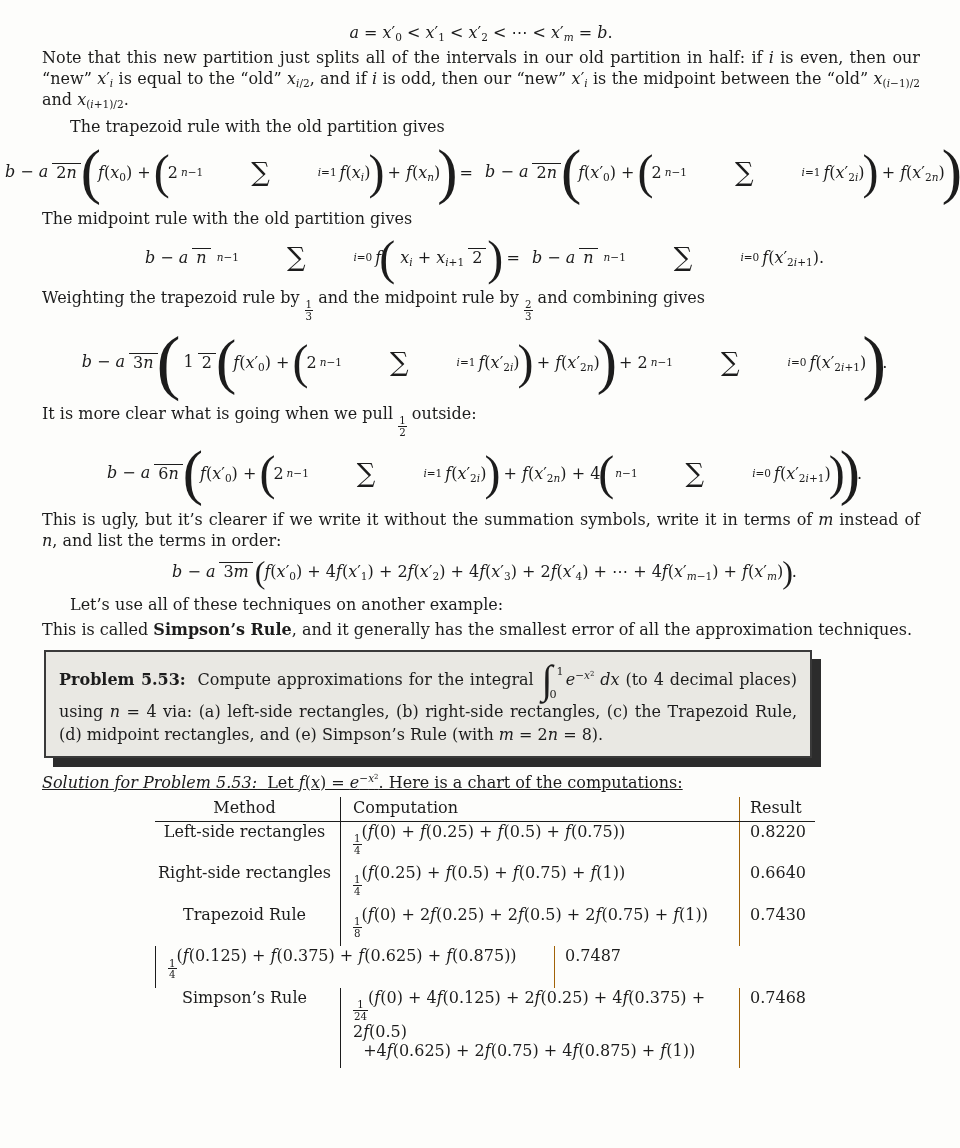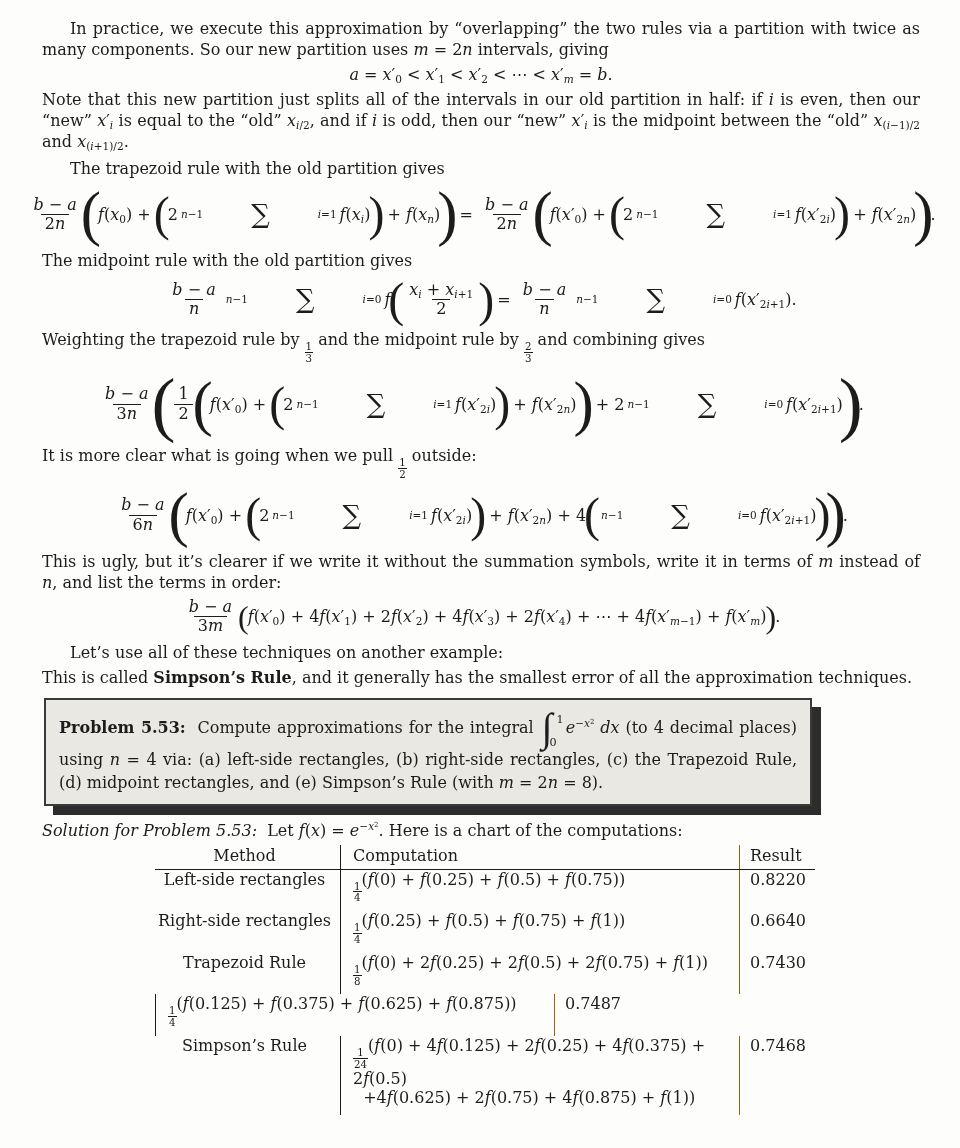--- a/index.html
+++ b/index.html
@@ -6,21 +6,21 @@
   html,body{background:#fdfdfb;}
   body{width:960px;height:1148px;overflow:hidden;color:#1c1c1c;
        font-family:"DejaVu Serif","Liberation Serif",serif;font-size:16px;}
   .content{padding:18px 40px 0 42px;}
   p.para{text-align:justify;line-height:21px;margin-bottom:4px;}
   .indent{text-indent:28px;}
 
   
   .eq{display:flex;justify-content:center;align-items:center;margin:5px 0;white-space:nowrap;}
   .eq .t{display:inline-block;}
-  .frac{display:inline-flex;flex-direction:column;align-items:center;text-align:center;margin:0 3px;line-height:1.15;}
+  .frac{display:inline-flex;align-items:center;text-align:center;margin:0 3px;line-height:1.15;}
   .frac .fn{padding:0 4px;}
   .frac .fd{border-top:1px solid #1c1c1c;padding:0 4px;}
   .sum{display:inline-flex;flex-direction:row;align-items:center;margin:0 3px;line-height:1;gap:48px;}
   .sum .sl,.sum .sb{font-size:10.5px;line-height:1.1;}
   .sum .sg{font-size:26px;line-height:0.8;padding:2px 0;}
   .bp{display:inline-flex;align-items:center;line-height:1;font-family:"Liberation Serif",serif;}
   .p1{font-size:200%;margin:0 -1px;}
   .p2{font-size:300%;margin:0 -2px;}
   .p3{font-size:380%;margin:0 -3px;}
   .p4{font-size:450%;margin:0 -4px;}
@@ -38,38 +38,37 @@
   .isign{font-size:250%;line-height:0.85;font-family:"Liberation Serif",serif;}
   .ilims{display:inline-flex;flex-direction:column;justify-content:space-between;height:40px;font-size:70%;}
   .ilims .iu{margin-left:4px;}
   .ilims .il{margin-left:-3px;}
 
   
   .problem-box{margin:10px 14px 14px 2px;width:768px;background:#e9e8e3;
     border:2px solid #3a3a3a;box-shadow:9px 9px 0 #2c2c2c;
     padding:8px 13px 10px;text-align:justify;line-height:23px;}
 
-  .solution{margin-top:12px;margin-bottom:8px;}
+  .solution{margin-top:12px;margin-bottom:8px;text-decoration:underline;}
 
   
   .ctable{margin-left:113px;width:660px;font-size:16px;}
   .trow{display:flex;}
   .trow>div{padding-bottom:8px;}
   .thead{border-bottom:1px solid #1c1c1c;}
   .thead>div{padding-top:1px;padding-bottom:4px;}
   .tc1{width:185px;text-align:center;padding-right:6px;}
   .tc2{width:399px;border-left:1px solid #1c1c1c;padding-left:12px;}
   .tc3{flex:1;border-left:1px solid #a16207;padding-left:10px;}
 </style>
 </head>
 <body>
 
 <div class="content">
 
-  <p class="para indent">In practice, we execute this approximation by “overlapping” the two rules via a partition with twice as many components. So our new partition uses <i>m</i> = 2<i>n</i> intervals, giving</p>
 
   <div class="eq">
       <span class="t"><i>a</i>&nbsp;=&nbsp;<i>x</i>′<sub>0</sub>&nbsp;&lt;&nbsp;<i>x</i>′<sub>1</sub>&nbsp;&lt;&nbsp;<i>x</i>′<sub>2</sub>&nbsp;&lt;&nbsp;⋯&nbsp;&lt;&nbsp;<i>x</i>′<sub><i>m</i></sub>&nbsp;=&nbsp;<i>b</i>.</span>
     </div>
 
   <p class="para">Note that this new partition just splits all of the intervals in our old partition in half: if <i>i</i> is even, then our “new” <i>x</i>′<sub><i>i</i></sub> is equal to the “old” <i>x</i><sub><i>i</i>/2</sub>, and if <i>i</i> is odd, then our “new” <i>x</i>′<sub><i>i</i></sub> is the midpoint between the “old” <i>x</i><sub>(<i>i</i>−1)/2</sub> and <i>x</i><sub>(<i>i</i>+1)/2</sub>.</p>
 
   <p class="para indent" style="margin-top:6px;">The trapezoid rule with the old partition gives</p>
 
   <div class="eq">

